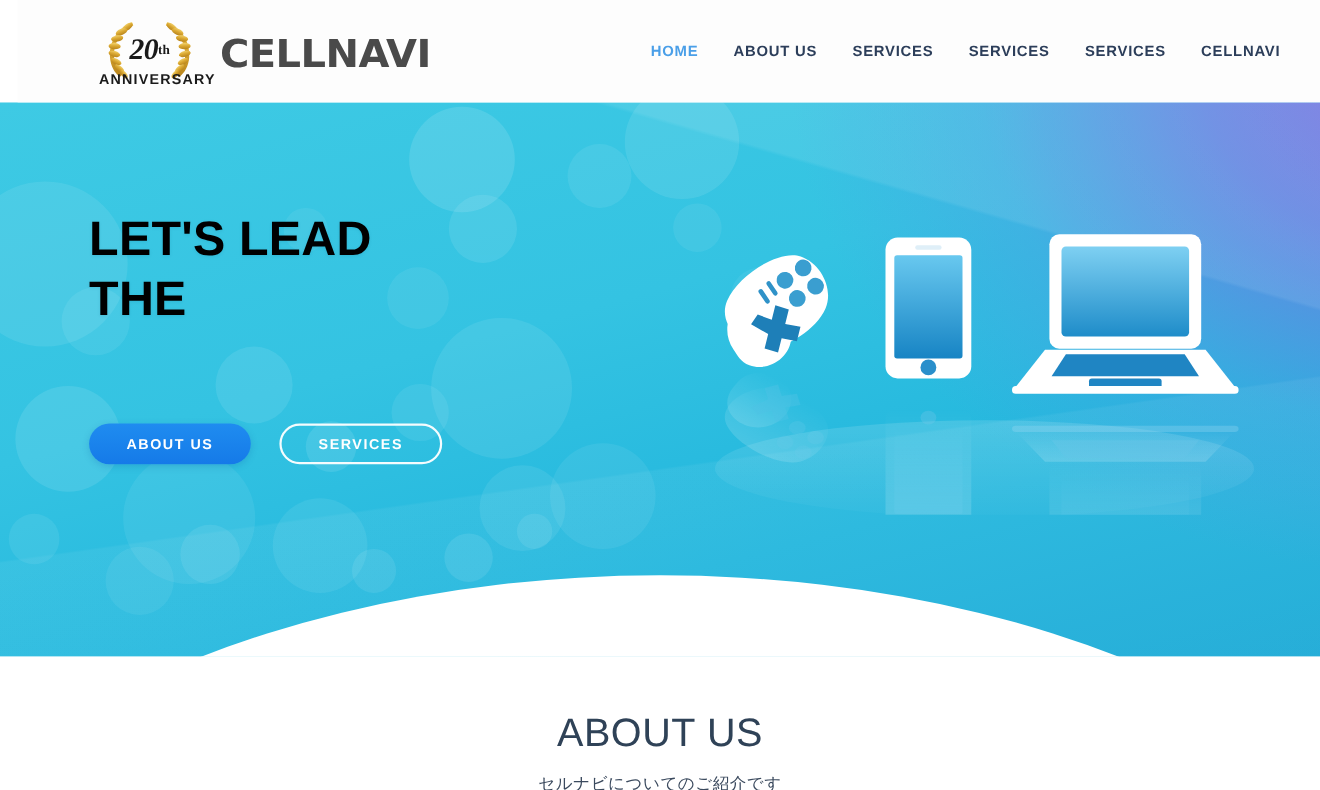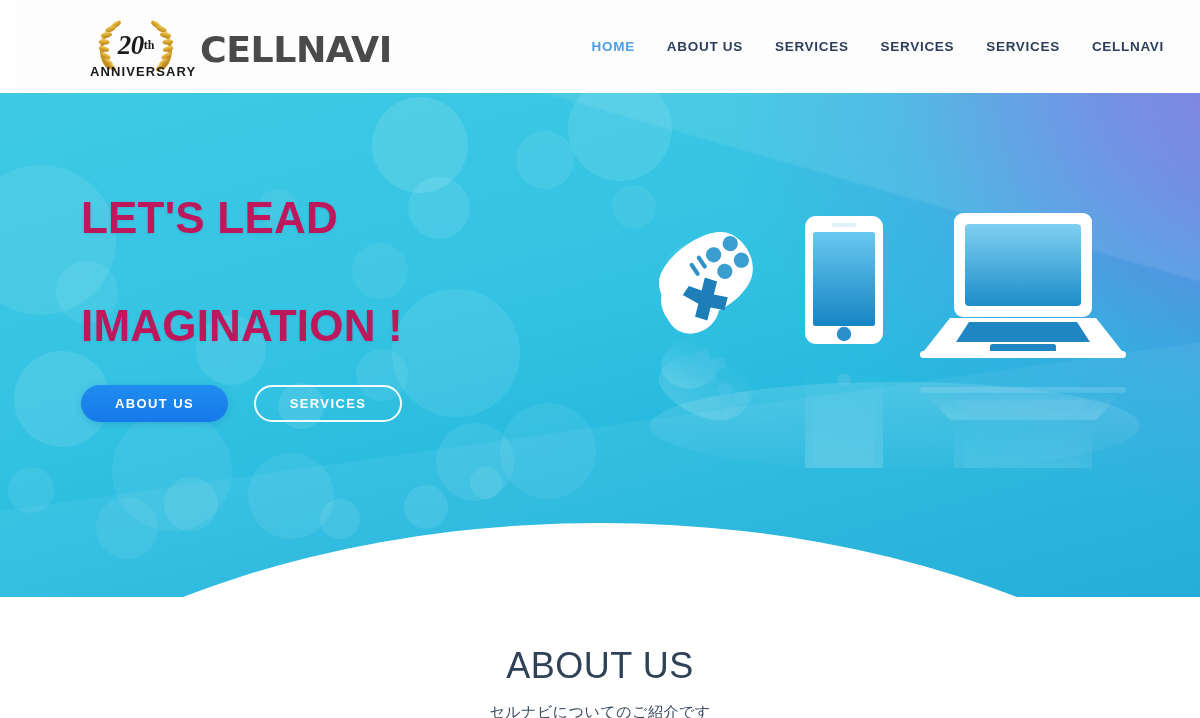--- a/index.html
+++ b/index.html
@@ -92,21 +92,21 @@
     position:absolute; left:-13%; bottom:-372px;
     width:126%; height:446px;
     background:#ffffff;
     border-radius:50% 50% 0 0 / 100% 100% 0 0;
   }
 
   .hero-inner { position:absolute; inset:0; }
 
   .headline {
     position:absolute; left:81px; top:98px;
-    color:#be185d;
+    color:#000000;
     font-size:44px; font-weight:700;
     line-height:54px;
     letter-spacing:0.2px;
     text-shadow:0 1px 3px rgba(0,90,130,0.14);
   }
 
   .cta-row { position:absolute; left:81px; top:292px; display:flex; align-items:center; gap:26px; }
   .btn {
     display:flex; align-items:center; justify-content:center;
     height:37px;
@@ -239,22 +239,21 @@
     <i style="left:664px;  top:150px; width:56px;  height:56px;  opacity:.11;"></i>
     <i style="left:258px;  top:96px;  width:40px;  height:40px;  opacity:.12;"></i>
     <i style="left:96px;   top:404px; width:62px;  height:62px;  opacity:.12;"></i>
     <i style="left:8px;    top:374px; width:46px;  height:46px;  opacity:.14;"></i>
   </div>
 
   <div class="hero-inner">
 
     <h1 class="headline">
       <span>LET'S LEAD</span><br>
-      <br>
-      <span>IMAGINATION !</span>
+      <span>THE</span><br>
     </h1>
 
     <div class="cta-row">
       <a href="#" class="btn btn-primary">ABOUT US</a>
       <a href="#" class="btn btn-outline">SERVICES</a>
     </div>
 
     <div class="devices">
       <svg width="520" height="260" viewBox="0 0 520 260">
         <defs>

